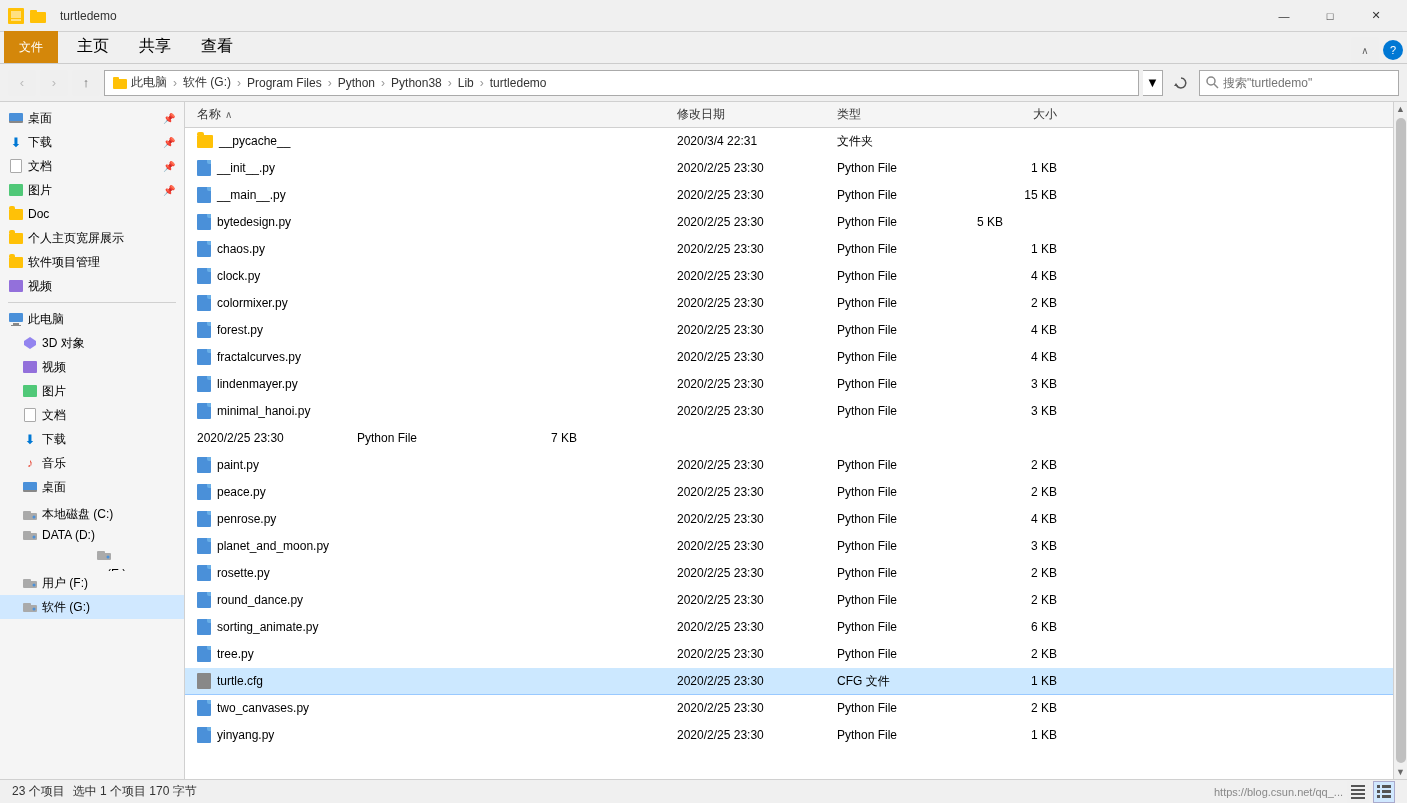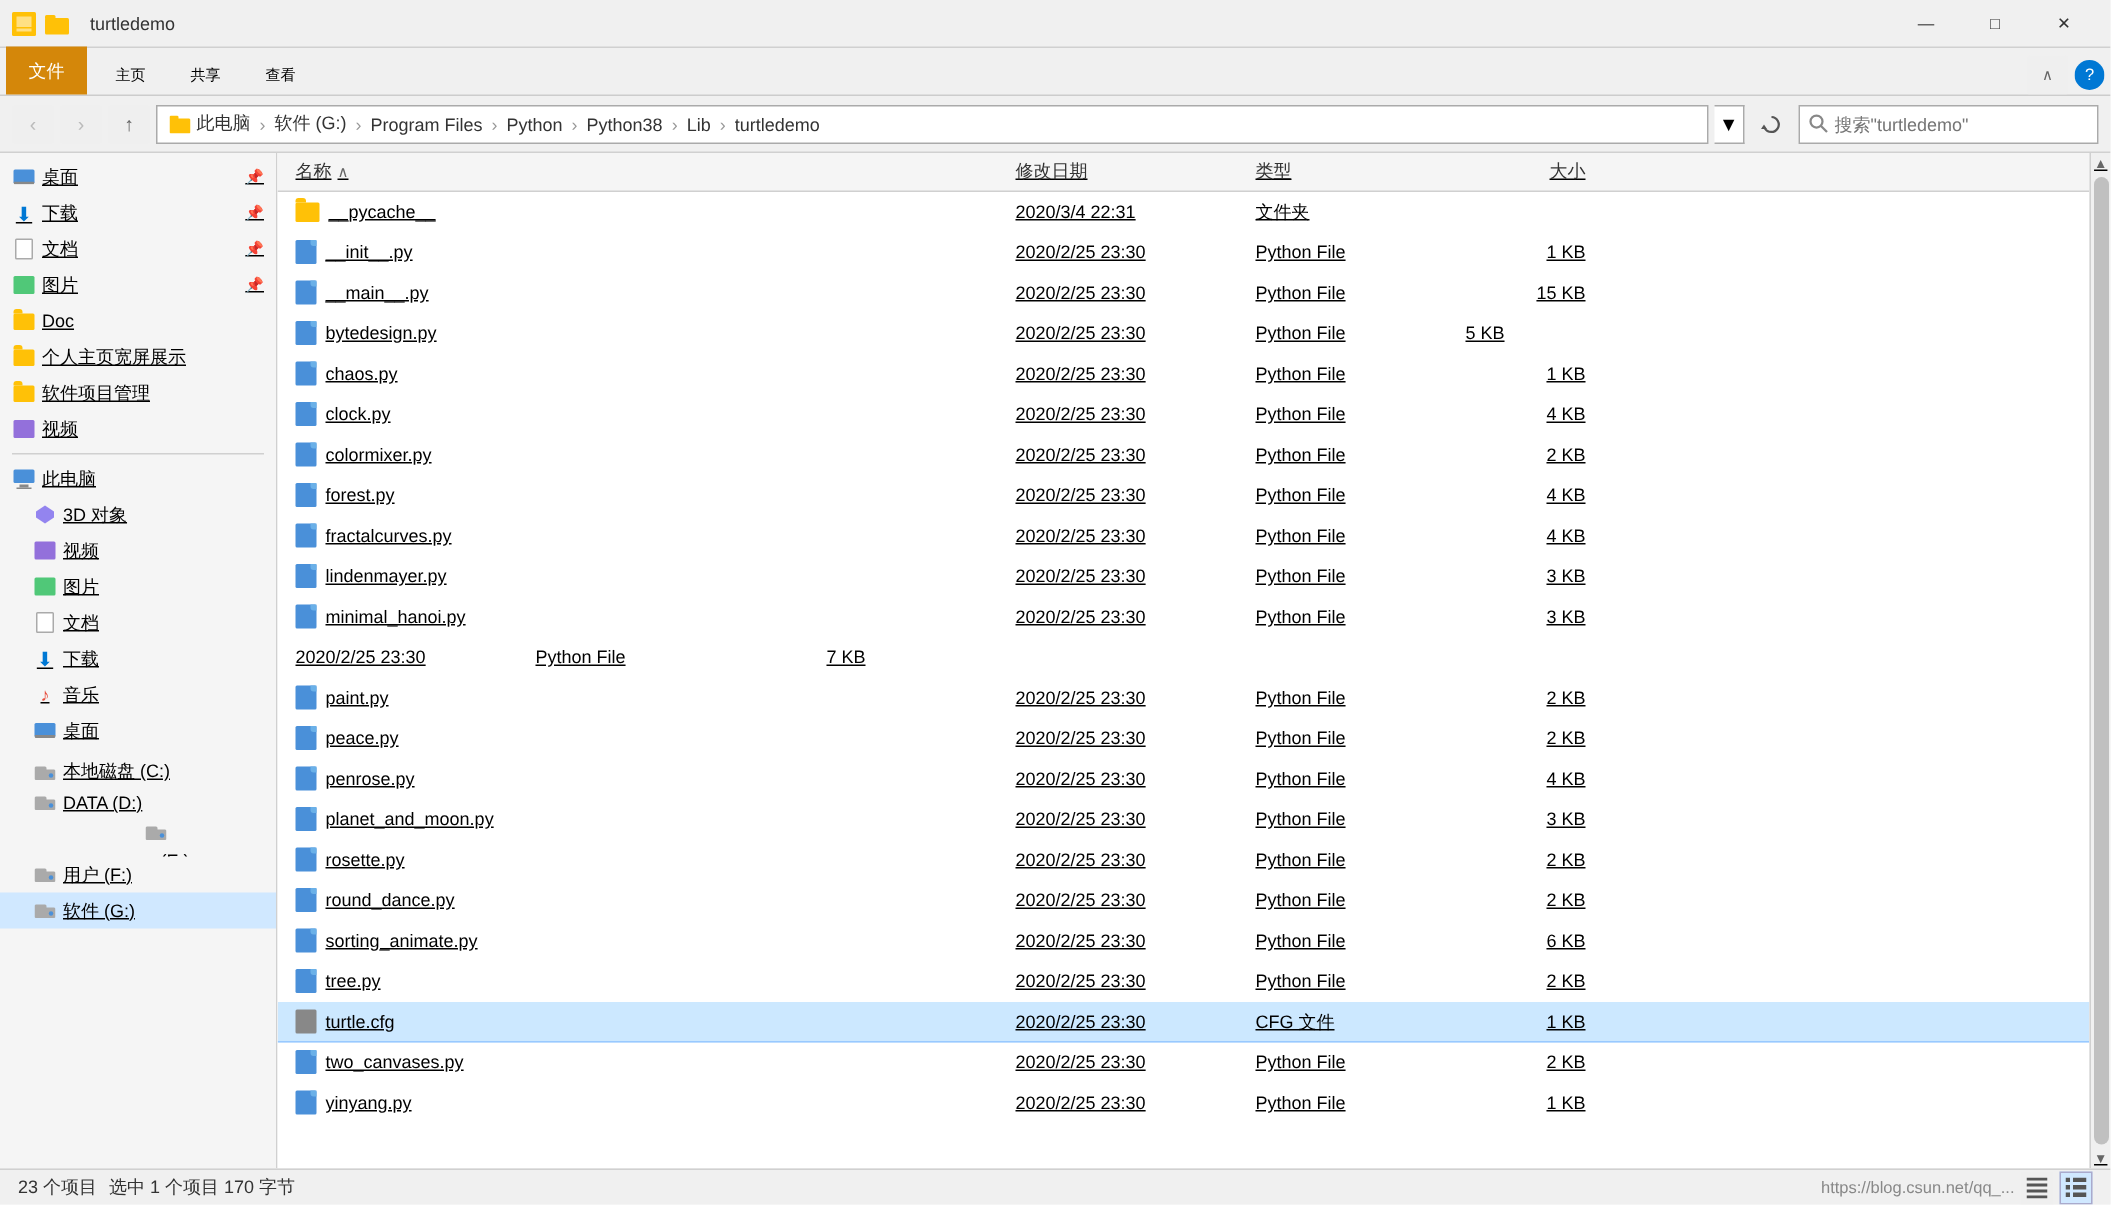--- a/index.html
+++ b/index.html
@@ -7,37 +7,37 @@
 
     
     .titlebar { height: 32px; background: #f0f0f0; display: flex; align-items: center; padding: 0 8px; border-bottom: 1px solid #d0d0d0; }
     .titlebar-icons { display: flex; gap: 6px; margin-right: 8px; }
     .title-name { font-size: 12px; color: #333; margin-left: 6px; }
     .titlebar-controls { margin-left: auto; display: flex; gap: 0; }
     .titlebar-btn { width: 46px; height: 32px; display: flex; align-items: center; justify-content: center; cursor: pointer; font-size: 11px; color: #333; background: transparent; border: none; }
 
     
     .ribbon-tabs { height: 32px; background: #f0f0f0; display: flex; align-items: flex-end; padding-left: 4px; border-bottom: 1px solid #ccc; }
-    .ribbon-tab { padding: 6px 14px; font-size: 10px; cursor: pointer; border: 1px solid transparent; border-bottom: none; }
+    .ribbon-tab { padding: 6px 14px; font-size: 16px; cursor: pointer; border: 1px solid transparent; border-bottom: none; }
     .file-tab { background: #d4870a; color: white; padding: 4px 15px; margin-right: 4px; font-size: 12px; cursor: pointer; height: 32px; display: flex; align-items: center; }
 
     
     .addressbar { height: 38px; background: #f0f0f0; display: flex; align-items: center; padding: 0 8px; gap: 4px; border-bottom: 1px solid #d0d0d0; }
     .nav-btn { width: 28px; height: 26px; display: flex; align-items: center; justify-content: center; cursor: pointer; border: 1px solid transparent; border-radius: 2px; font-size: 13px; color: #666; }
     .nav-btn.disabled { color: #bbb; cursor: default; }
     .address-box { flex: 1; height: 26px; background: white; border: 1px solid #aaa; display: flex; align-items: center; padding: 0 8px; gap: 4px; font-size: 12px; cursor: pointer; }
     .address-sep { color: #999; margin: 0 2px; }
     .address-part { color: #333; }
     .address-dropdown { width: 20px; height: 26px; display: flex; align-items: center; justify-content: center; border: 1px solid #aaa; border-left: none; background: white; cursor: pointer; }
     .refresh-btn { width: 28px; height: 26px; display: flex; align-items: center; justify-content: center; cursor: pointer; }
     .search-box { width: 200px; height: 26px; border: 1px solid #aaa; display: flex; align-items: center; padding: 0 6px; gap: 4px; background: white; }
     .search-box input { border: none; outline: none; font-size: 12px; flex: 1; background: transparent; }
 
     
-    .main { display: flex; flex: 1; overflow: hidden; text-decoration: underline; }
+    .main { display: flex; flex: 1; overflow: hidden; }
 
     
     .sidebar { width: 185px; background: #f5f5f5; border-right: 1px solid #d0d0d0; overflow-y: auto; padding: 4px 0; }
     .sidebar-item { display: flex; align-items: center; height: 24px; padding: 0 8px; cursor: pointer; font-size: 12px; gap: 4px; white-space: nowrap; overflow: hidden; text-overflow: ellipsis; }
     .sidebar-item .pin-icon { margin-left: auto; color: #0078d4; font-size: 10px; }
     .sidebar-icon { width: 16px; height: 16px; display: flex; align-items: center; justify-content: center; flex-shrink: 0; }
     .icon-folder { width: 14px; height: 11px; background: #ffc107; border-radius: 1px; position: relative; }
     .icon-folder::before { content: ''; position: absolute; top: -3px; left: 0; width: 6px; height: 3px; background: #ffc107; border-radius: 2px 2px 0 0; }
     .icon-desktop { width: 14px; height: 10px; background: #4a90d9; border-radius: 1px; border-bottom: 2px solid #888; }
     .icon-doc { width: 12px; height: 14px; background: #fff; border: 1px solid #aaa; border-radius: 1px; }

